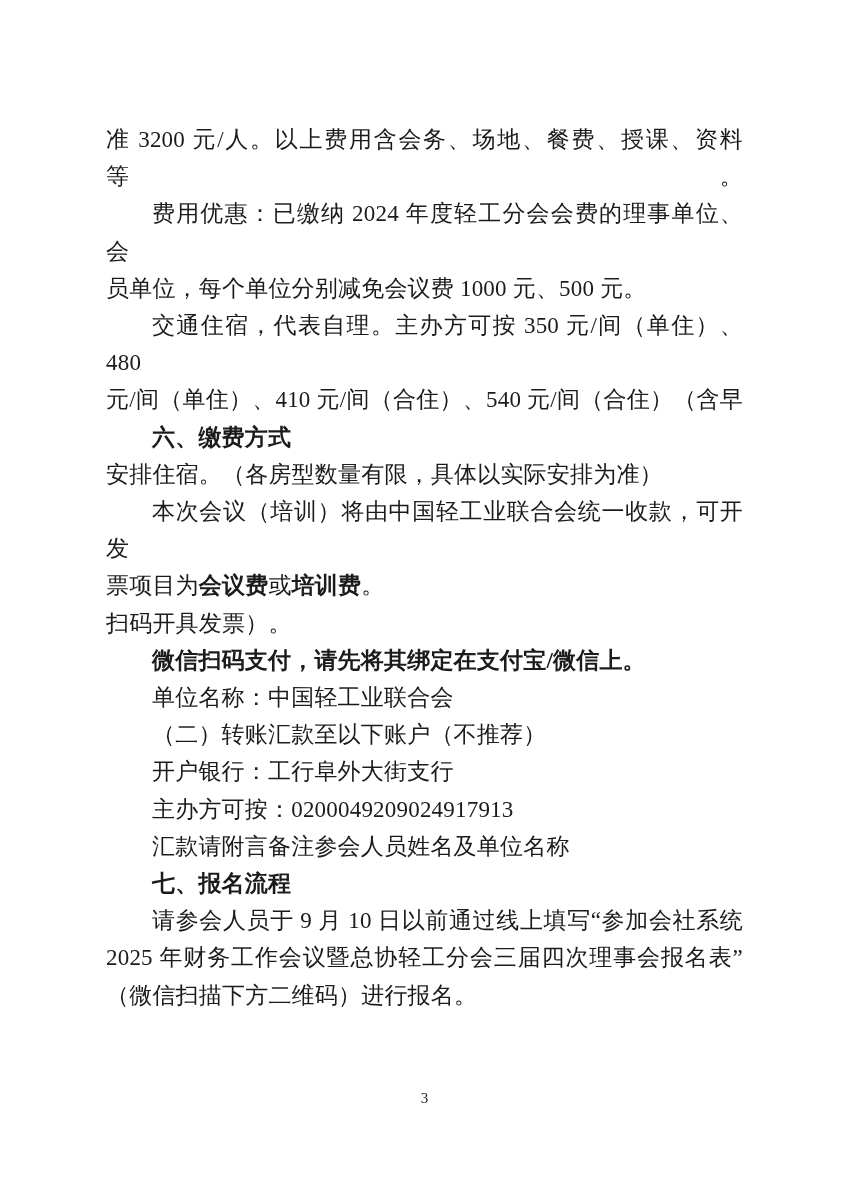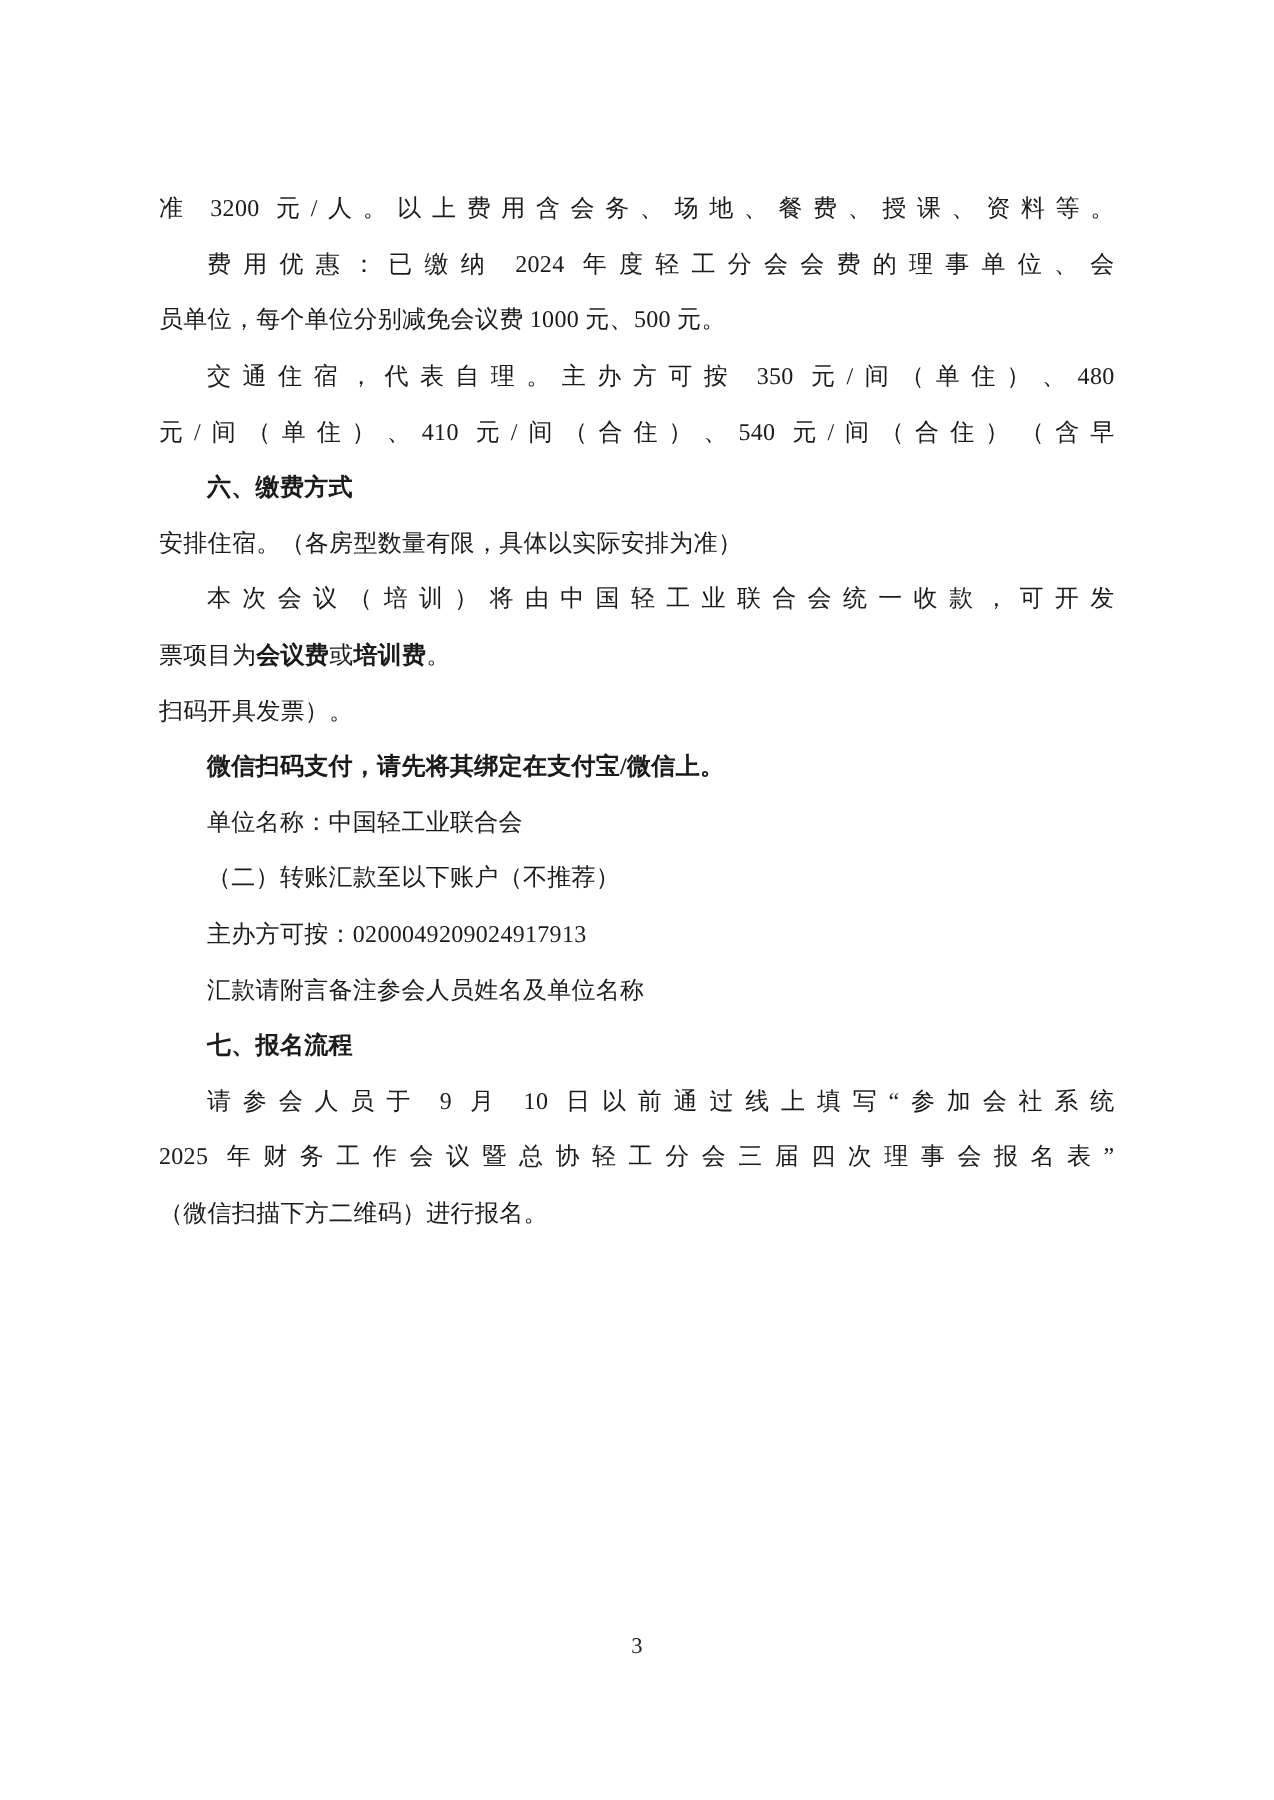--- a/index.html
+++ b/index.html
@@ -15,21 +15,21 @@
     background: #ffffff;
     overflow: hidden;
     font-family: "Liberation Serif", "DejaVu Serif", serif;
     color: #1b1b1b;
   }
   .text-body {
     position: absolute;
     left: 106px;
     top: 121px;
     width: 637px;
-    font-size: 16px;
+    font-size: 23px;
     line-height: 37.2px;
     letter-spacing: 0.2px;
   }
   .line {
     min-height: 37.2px;
     text-align: left;
   }
   .line.justify {
     text-align: justify;
     text-align-last: justify;
@@ -61,20 +61,21 @@
       <div class="line justify indent"><span>交通住宿，代表自理。主办方可按 350 元/间（单住）、480</span></div>
       <div class="line justify"><span>元/间（单住）、410 元/间（合住）、540 元/间（合住）（含早</span></div>
       <div class="line indent bold"><span>六、缴费方式</span></div>
       <div class="line"><span>安排住宿。（各房型数量有限，具体以实际安排为准）</span></div>
       <div class="line justify indent"><span>本次会议（培训）将由中国轻工业联合会统一收款，可开发</span></div>
       <div class="line"><span>票项目为</span><span class="bold">会议费</span><span>或</span><span class="bold">培训费</span><span>。</span></div>
       <div class="line"><span>扫码开具发票）。</span></div>
       <div class="line indent bold"><span>微信扫码支付，请先将其绑定在支付宝/微信上。</span></div>
       <div class="line indent"><span>单位名称：中国轻工业联合会</span></div>
       <div class="line indent"><span>（二）转账汇款至以下账户（不推荐）</span></div>
+      <div class="line indent"><span>开户银行：工行阜外大街支行</span></div>
       <div class="line indent"><span>主办方可按：0200049209024917913</span></div>
       <div class="line indent"><span>汇款请附言备注参会人员姓名及单位名称</span></div>
       <div class="line indent bold"><span>七、报名流程</span></div>
       <div class="line justify indent"><span>请参会人员于 9 月 10 日以前通过线上填写“参加会社系统</span></div>
       <div class="line justify"><span>2025 年财务工作会议暨总协轻工分会三届四次理事会报名表”</span></div>
       <div class="line"><span>（微信扫描下方二维码）进行报名。</span></div>
     </div>
   <div class="page-number">3</div>
 </div>
 

